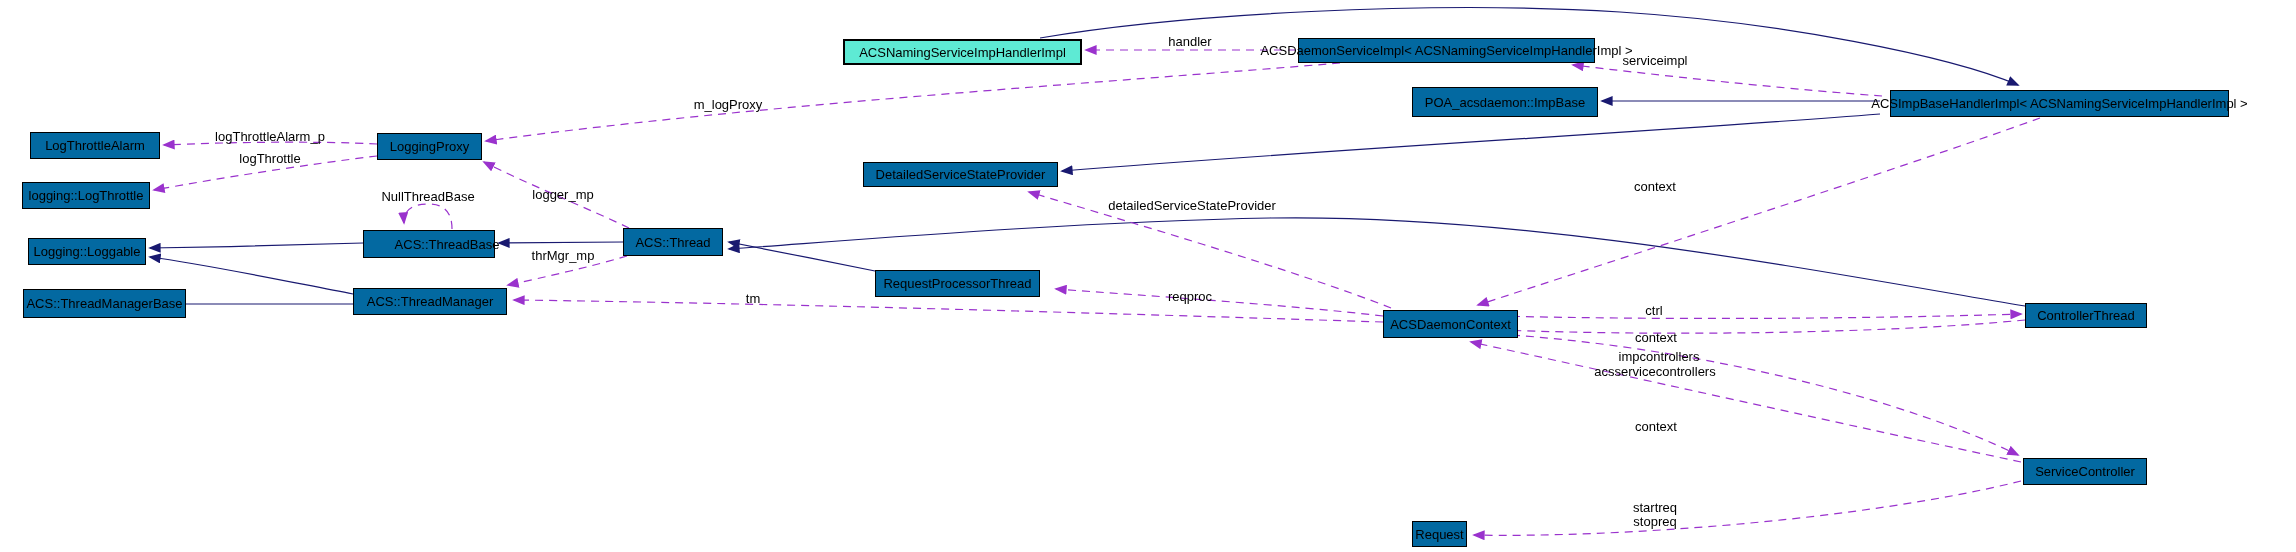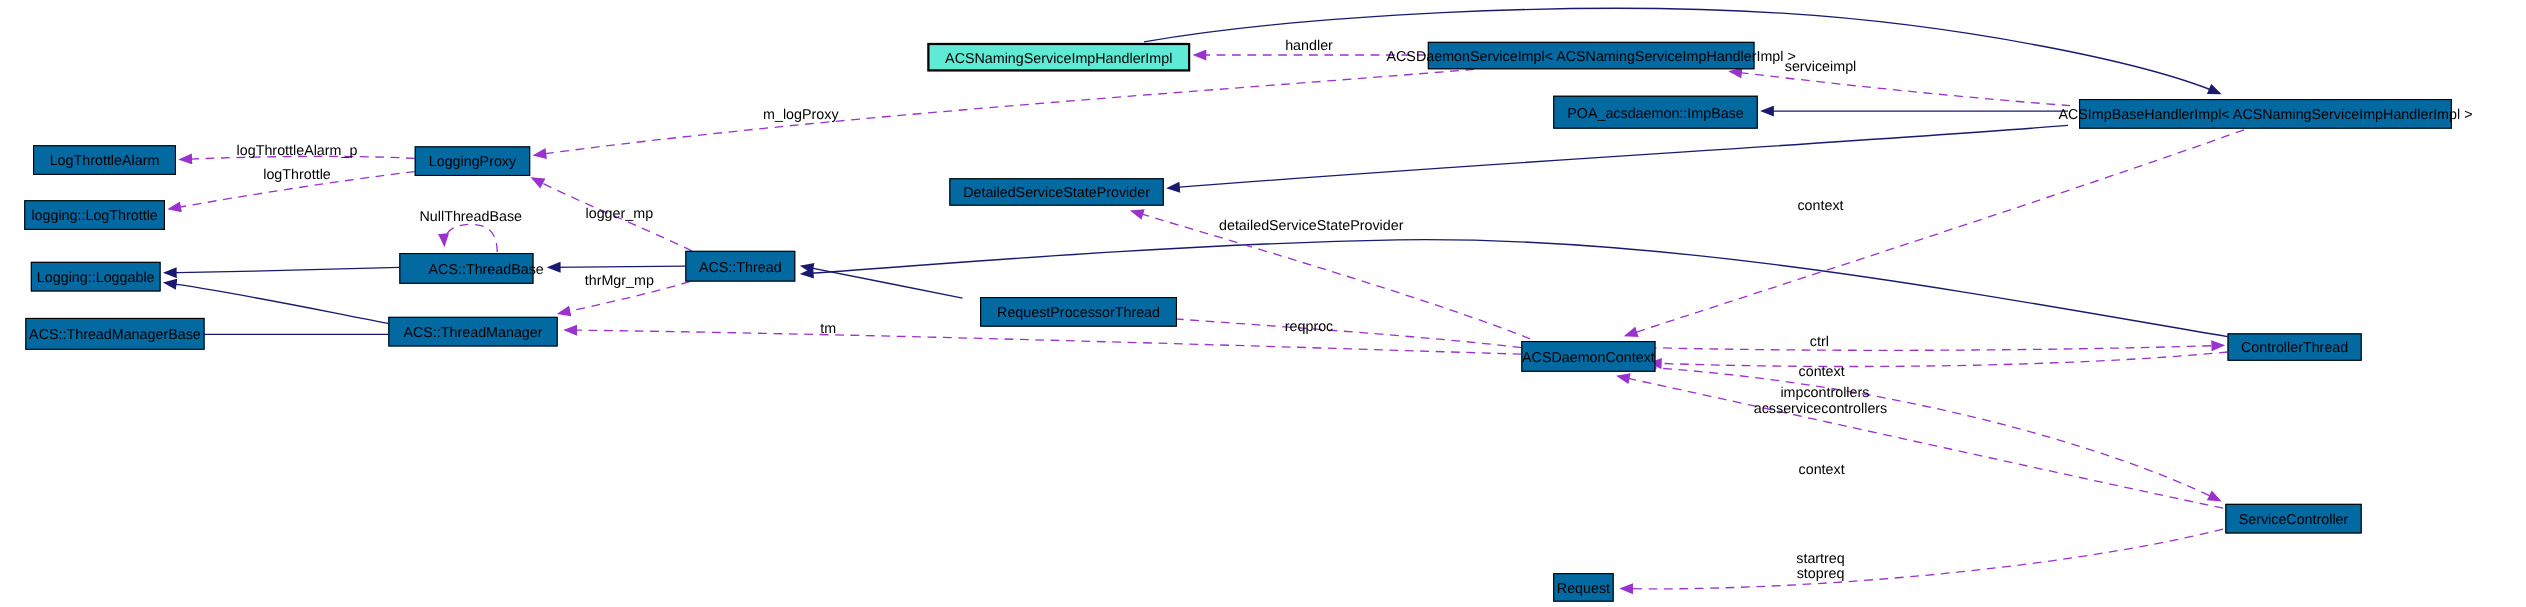--- a/index.html
+++ b/index.html
@@ -76,27 +76,27 @@
       <div class="edge-label" style="left: 1190px; top: 285px; margin-top: 11px;">reqproc</div>
       <div class="edge-label" style="left: 753px; top: 298px;">tm</div>
       <div class="edge-label" style="left: 1192px; top: 205px;">detailedServiceStateProvider</div>
     </div>
   <div id="nodes">
       <div class="node" style="left: 30px; top: 132px; width: 130px; height: 27px;">LogThrottleAlarm</div>
       <div class="node" style="left: 22px; top: 182px; width: 128px; height: 27px;">logging::LogThrottle</div>
       <div class="node" style="left: 28px; top: 238px; width: 118px; height: 27px;">Logging::Loggable</div>
       <div class="node" style="left: 23px; top: 289px; width: 163px; height: 29px;">ACS::ThreadManagerBase</div>
       <div class="node" style="left: 377px; top: 133px; width: 105px; height: 27px;">LoggingProxy</div>
-      <div class="node" style="left: 363px; top: 230px; width: 122px; height: 28px; padding-left: 36px;">ACS::ThreadBase</div>
+      <div class="node" style="left: 363px; top: 230px; width: 132px; height: 28px; padding-left: 36px;">ACS::ThreadBase</div>
       <div class="node" style="left: 353px; top: 288px; width: 154px; height: 27px;">ACS::ThreadManager</div>
       <div class="node" style="left: 623px; top: 228px; width: 100px; height: 28px;">ACS::Thread</div>
       <div class="node" style="left: 863px; top: 162px; width: 195px; height: 25px;">DetailedServiceStateProvider</div>
-      <div class="node" style="left: 875px; top: 270px; width: 179px; height: 27px; margin-left: 16px;">RequestProcessorThread</div>
+      <div class="node" style="left: 875px; top: 270px; width: 165px; height: 27px;">RequestProcessorThread</div>
       <div class="node highlighted" style="left: 843px; top: 39px; width: 239px; height: 26px;">ACSNamingServiceImpHandlerImpl</div>
       <div class="node" style="left: 1298px; top: 38px; width: 297px; height: 25px;">ACSDaemonServiceImpl&lt; ACSNamingServiceImpHandlerImpl &gt;</div>
       <div class="node" style="left: 1412px; top: 87px; width: 186px; height: 30px;">POA_acsdaemon::ImpBase</div>
       <div class="node" style="left: 1880px; top: 90px; width: 339px; height: 27px; margin-left: 10px;">ACSImpBaseHandlerImpl&lt; ACSNamingServiceImpHandlerImpl &gt;</div>
-      <div class="node" style="left: 1383px; top: 310px; width: 122px; height: 28px;">ACSDaemonContext</div>
+      <div class="node" style="left: 1383px; top: 310px; width: 135px; height: 28px;">ACSDaemonContext</div>
       <div class="node" style="left: 2025px; top: 303px; width: 122px; height: 25px;">ControllerThread</div>
       <div class="node" style="left: 2023px; top: 458px; width: 124px; height: 27px;">ServiceController</div>
       <div class="node" style="left: 1412px; top: 521px; width: 55px; height: 26px;">Request</div>
     </div>
 </div>
 
 </body></html>

